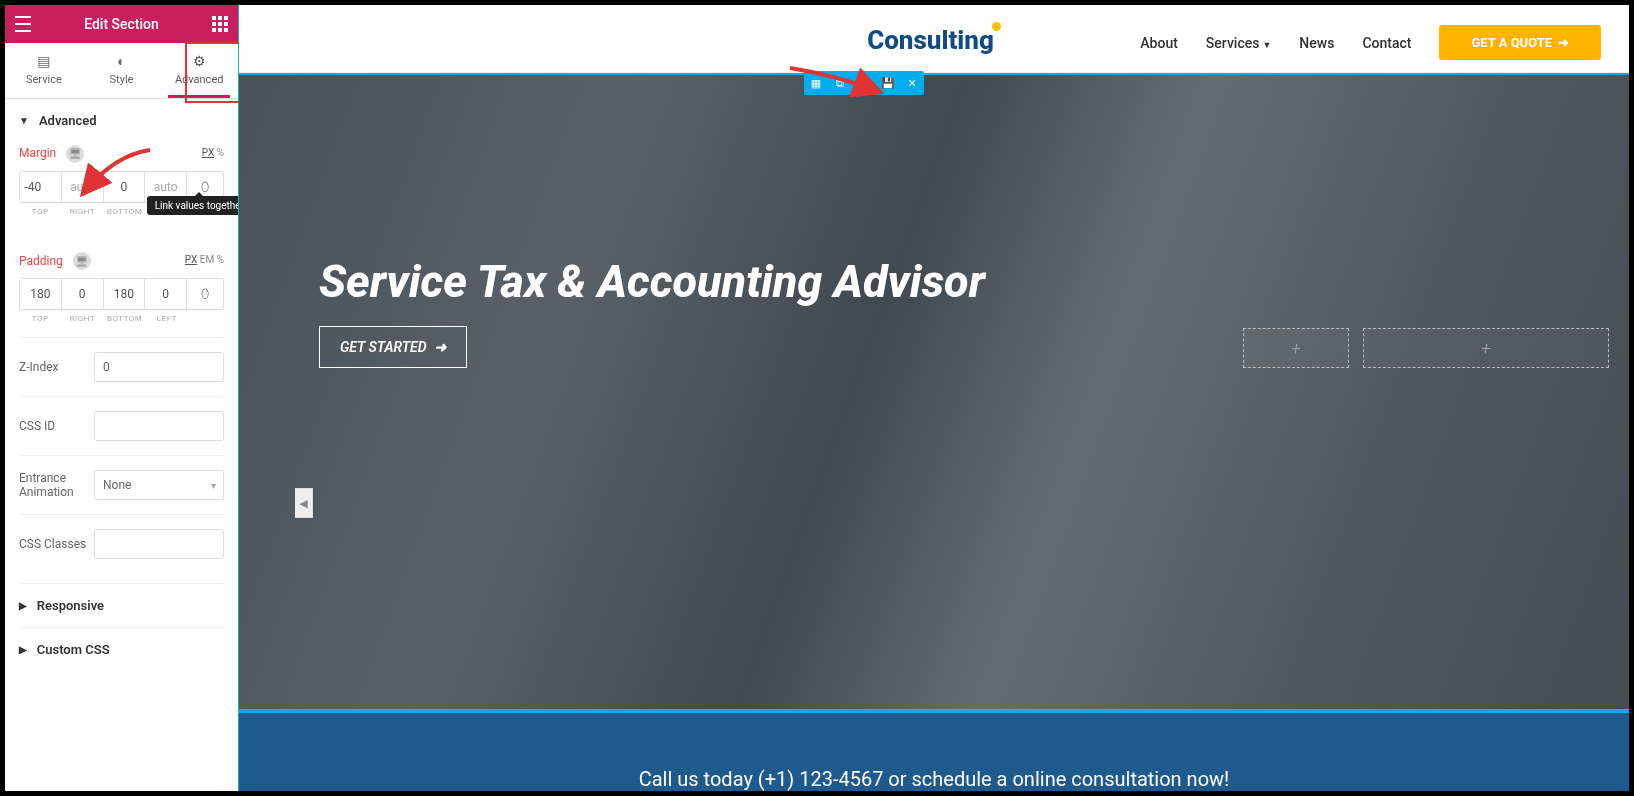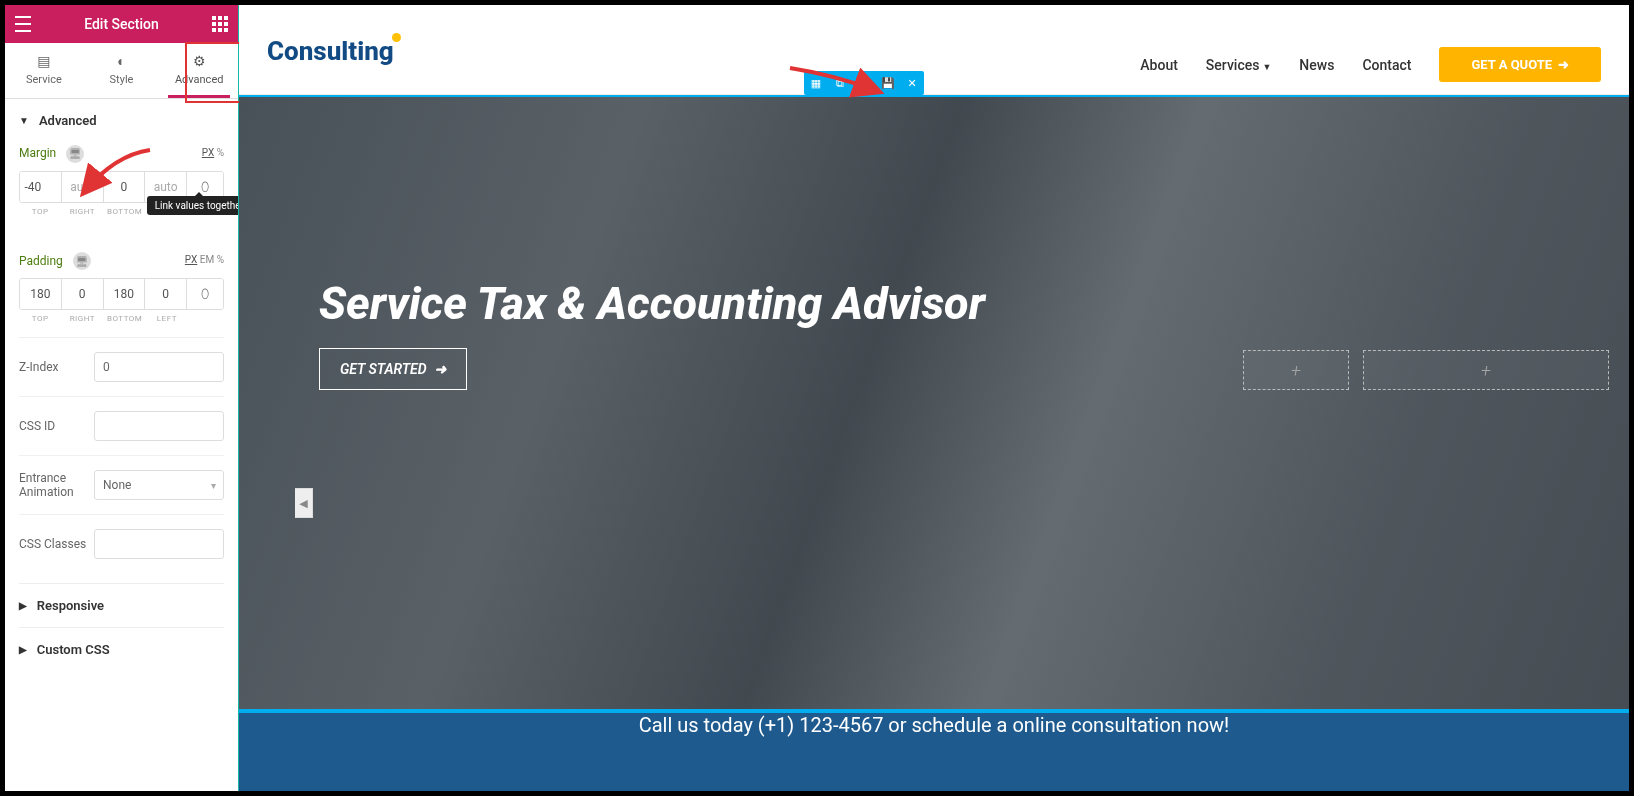--- a/index.html
+++ b/index.html
@@ -23,21 +23,21 @@
 .tabs-highlight { position: absolute; border: 2px solid #e03333; pointer-events: none; }
 
 .panel { padding: 0 14px; overflow-y: auto; }
 .panel-section { border-bottom: 1px solid #eee; }
 .panel-section-header { display: flex; align-items: center; padding: 14px 0; cursor: pointer; font-size: 13px; font-weight: 600; color: #333; }
 .panel-section-header .caret { margin-right: 10px; font-size: 10px; }
 .panel-body { padding-bottom: 10px; }
 
 .control-row { margin-bottom: 14px; position: relative; }
 .control-label-row { display: flex; align-items: center; justify-content: space-between; margin-bottom: 8px; }
-.control-label { font-size: 12px; color: #4d7c0f; }
+.control-label { font-size: 12px; color: #ef4444; }
 .badge-circle { display: inline-flex; align-items: center; justify-content: center; width: 18px; height: 18px; border-radius: 50%; background: #ddd; color: #888; font-size: 10px; margin-left: 6px; }
 .unit-toggle { font-size: 10px; color: #888; }
 .unit-toggle .active-unit { text-decoration: underline; color: #555; }
 
 .box-inputs { display: flex; border: 1px solid #ddd; border-radius: 3px; overflow: hidden; }
 .box-inputs input { flex: 1; width: 0; border: none; border-right: 1px solid #ddd; text-align: center; font-size: 12px; padding: 8px 2px; color: #555; background: #fff; }
 .box-inputs input::placeholder { color: #aaa; }
 .box-inputs .link-btn { width: 36px; display: flex; align-items: center; justify-content: center; background: #fff; cursor: pointer; font-size: 13px; color: #666; }
 .box-labels { display: flex; font-size: 8px; color: #aaa; margin-top: 4px; letter-spacing: 0.5px; }
 .box-labels span { flex: 1; text-align: center; }
@@ -50,21 +50,21 @@
 .simple-row label { font-size: 12px; color: #666; }
 .simple-row input, .simple-row select { width: 130px; border: 1px solid #ddd; border-radius: 3px; padding: 7px 8px; font-size: 12px; color: #666; background: #fff; }
 .simple-row select { appearance: none; background: #fff; }
 .select-wrap { position: relative; width: 130px; }
 .select-wrap::after { content: "▾"; position: absolute; right: 8px; top: 50%; transform: translateY(-50%); color: #aaa; font-size: 10px; pointer-events: none; }
 
 .arrow-red { position: absolute; pointer-events: none; z-index: 50; }
 
 
 .preview { flex: 1; position: relative; background: #fff; display: flex; flex-direction: column; }
-.topbar { height: 90px; background: #fff; display: flex; align-items: center; padding: 0 28px; justify-content: space-between; border-bottom: 1px solid #eee; position: relative; z-index: 20; }
+.topbar { height: 68px; background: #fff; display: flex; align-items: center; padding: 0 28px; justify-content: center; border-bottom: 1px solid #eee; position: relative; z-index: 20; }
 .logo { font-size: 26px; font-weight: 800; color: #124a84; }
 .logo-dot { display: inline-block; width: 9px; height: 9px; background: #ffc107; border-radius: 50%; margin-bottom: 18px; margin-left: -6px; }
 .topbar-right { display: flex; align-items: center; gap: 16px; }
 .search-wrap { position: relative; }
 .search-wrap input { width: 200px; border: 1px solid #ddd; border-radius: 3px; padding: 8px 34px 8px 12px; font-size: 13px; }
 .search-wrap .s-icon { position: absolute; right: 10px; top: 50%; transform: translateY(-50%); color: #888; font-size: 13px; }
 .social { display: flex; gap: 6px; }
 .social-icon { width: 28px; height: 28px; border-radius: 50%; background: #eee; color: #888; display: flex; align-items: center; justify-content: center; font-size: 12px; }
 
 .navbar-row { display: flex; align-items: center; gap: 28px; position: absolute; bottom: 12px; right: 28px; }
@@ -80,21 +80,21 @@
 .hero-content { position: relative; z-index: 2; padding: 180px 0 0 80px; max-width: 750px; color: #fff; }
 .hero h1 { font-size: 45px; font-weight: 800; margin-bottom: 18px; }
 .hero p { font-size: 17px; line-height: 1.6; margin-bottom: 28px; }
 .hero-btn { display: inline-flex; align-items: center; gap: 8px; border: 1.5px solid #fff; color: #fff; padding: 12px 20px; font-size: 14px; font-weight: 600; cursor: pointer; }
 
 .placeholder-box { position: absolute; border: 1px dashed #bbb; display: flex; align-items: center; justify-content: center; color: #a5a5a5; font-size: 18px; background: rgba(255,255,255,0.04); }
 .pb1 { top: 253px; right: 280px; width: 106px; height: 40px; }
 .pb2 { top: 253px; right: 20px; width: 246px; height: 40px; }
 .plus-sq { font-weight: 300; }
 
-.cta-bar { height: 82px; background: #1e5a8e; border-top: 4px solid #00aeef; display: flex; align-items: flex-start; justify-content: center; color: #fff; font-size: 20px; }
+.cta-bar { height: 82px; background: #1e5a8e; border-top: 4px solid #00aeef; display: flex; align-items: flex-end; justify-content: center; color: #fff; font-size: 20px; }
 
 .collapse-tab { position: absolute; left: 290px; top: 483px; width: 18px; height: 30px; background: #eee; border: 1px solid #ddd; border-left: none; display: flex; align-items: center; justify-content: center; color: #888; font-size: 11px; cursor: pointer; z-index: 40; }
 </style>
 </head>
 <body>
 
 <div class="app">
 
   <div class="sidebar">
     <div class="sidebar-header">

